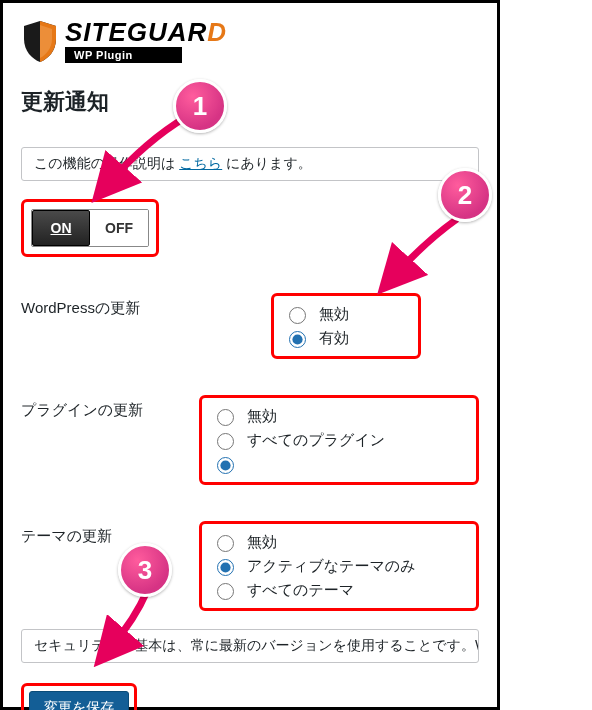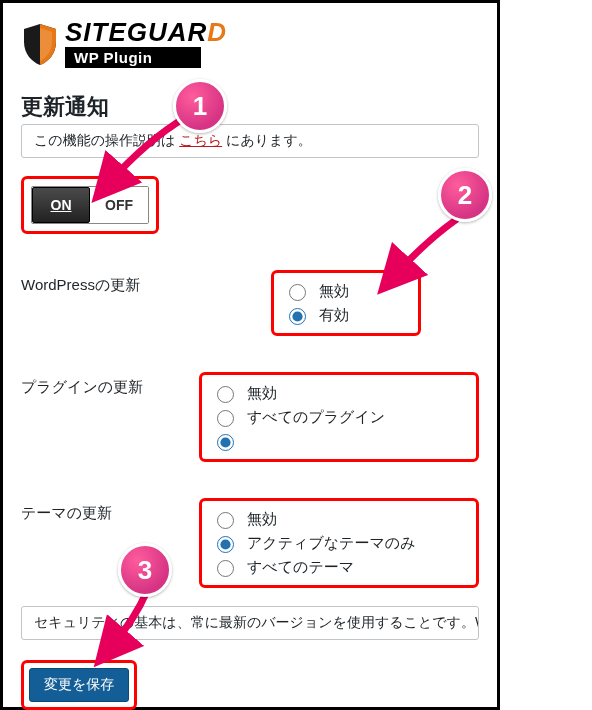--- a/index.html
+++ b/index.html
@@ -39,42 +39,42 @@
     font-size: 26px;
     letter-spacing: 1px;
     color: #000;
     line-height: 1;
   }
   .logo-text .d { color: #e67817; }
   .logo-sub {
     display: inline-block;
     background: #000;
     color: #fff;
-    font-size: 15px;
+    font-size: 11px;
     font-weight: bold;
     padding: 1px 48px 1px 8px;
     margin-top: 2px;
     border: 1px solid #000;
     letter-spacing: 0.5px;
   }
   h2.page-title {
     font-size: 22px;
     font-weight: 700;
-    margin: 24px 0 2px 0;
+    margin: 24px 0 30px 0;
     color: #1d2327;
   }
   .info-box {
     border: 1px solid #c3c4c7;
     border-radius: 3px;
     padding: 7px 12px;
     font-size: 14px;
     color: #1d2327;
     background: #fff;
   }
-  .info-box a { color: #b91c1c; text-decoration: underline; margin-top: 20px; }
+  .info-box a { color: #0369a1; text-decoration: underline; margin-top: 20px; }
   .toggle-wrap {
     margin-top: 18px;
     display: inline-block;
     border: 3px solid #ff0000;
     border-radius: 6px;
     padding: 7px;
   }
   .toggle {
     display: inline-flex;
     border: 1px solid #888;

